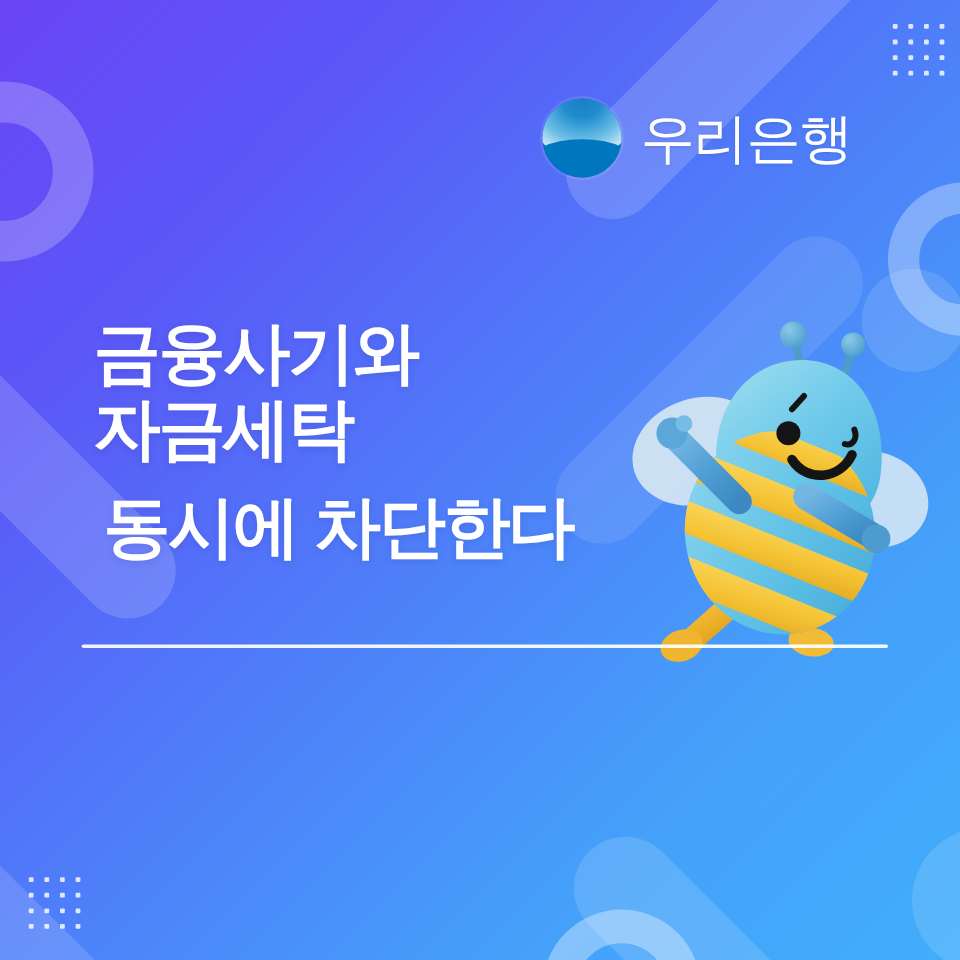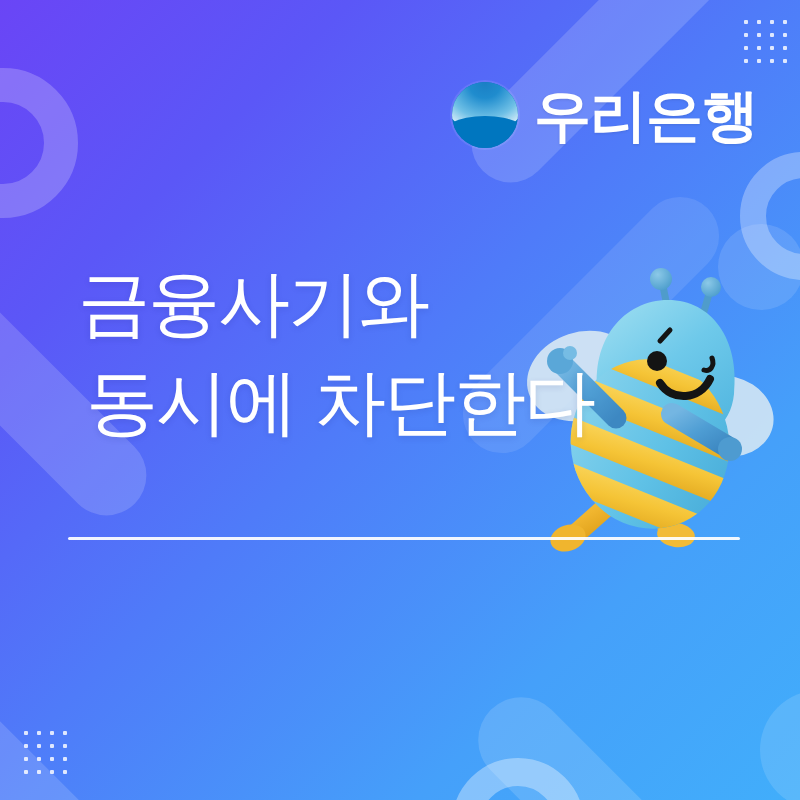--- a/index.html
+++ b/index.html
@@ -96,32 +96,32 @@
     border-radius:50% 50% 46% 46%;
     background:radial-gradient(ellipse 90% 120% at 50% 8%, #1a7fc4 0%, #1f8cce 24%, #6fc0e6 56%, #dff0fa 80%, #ffffff 96%);
   }
   .brand-mark .wave{
     position:absolute; left:-22%; top:52%; width:144%; height:72%;
     border-radius:50%;
     background:#0076bf;
   }
   .brand-name{
     color:#ffffff;
-    font-size:57px; font-weight:700; letter-spacing:-1px;
+    font-size:45px; font-weight:400; letter-spacing:-1px;
     line-height:1; white-space:nowrap;
     text-shadow:0 1px 3px rgba(0,0,0,0.10);
   }
 
   
   .headline{
     position:absolute; left:78px; top:262px;
     color:#ffffff; z-index:6;
   }
   .headline .ln{
-    font-size:72px; font-weight:400; line-height:1.14;
+    font-size:56px; font-weight:700; line-height:1.14;
     letter-spacing:-2px; white-space:nowrap;
     text-shadow:0 2px 6px rgba(20,30,110,0.13);
   }
   .headline .ln.indent{ padding-left:8px;margin-top:17px; }
 
   .rule{
     position:absolute; left:68px; top:537px; width:672px; height:3px;
     background:rgba(255,255,255,0.92); border-radius:2px; z-index:7;
   }
 
@@ -186,20 +186,21 @@
   <div class="brand">
     <div class="brand-mark">
       <div class="dome"></div>
       <div class="wave"></div>
     </div>
     <div class="brand-name">우리은행</div>
   </div>
 
   <div class="headline">
     <div class="ln">금융사기와</div>
+    <div class="ln">자금세탁</div>
     <div class="ln indent">동시에 차단한다</div>
   </div>
   <div class="rule"></div>
 
   <div class="bee">
     <svg viewBox="0 0 280 310" xmlns="http://www.w3.org/2000/svg">
       <defs>
         <linearGradient id="gHead" x1="0.15" y1="0" x2="0.9" y2="1">
           <stop offset="0" stop-color="#9adcf0"></stop>
           <stop offset="0.45" stop-color="#6ec9ea"></stop>

